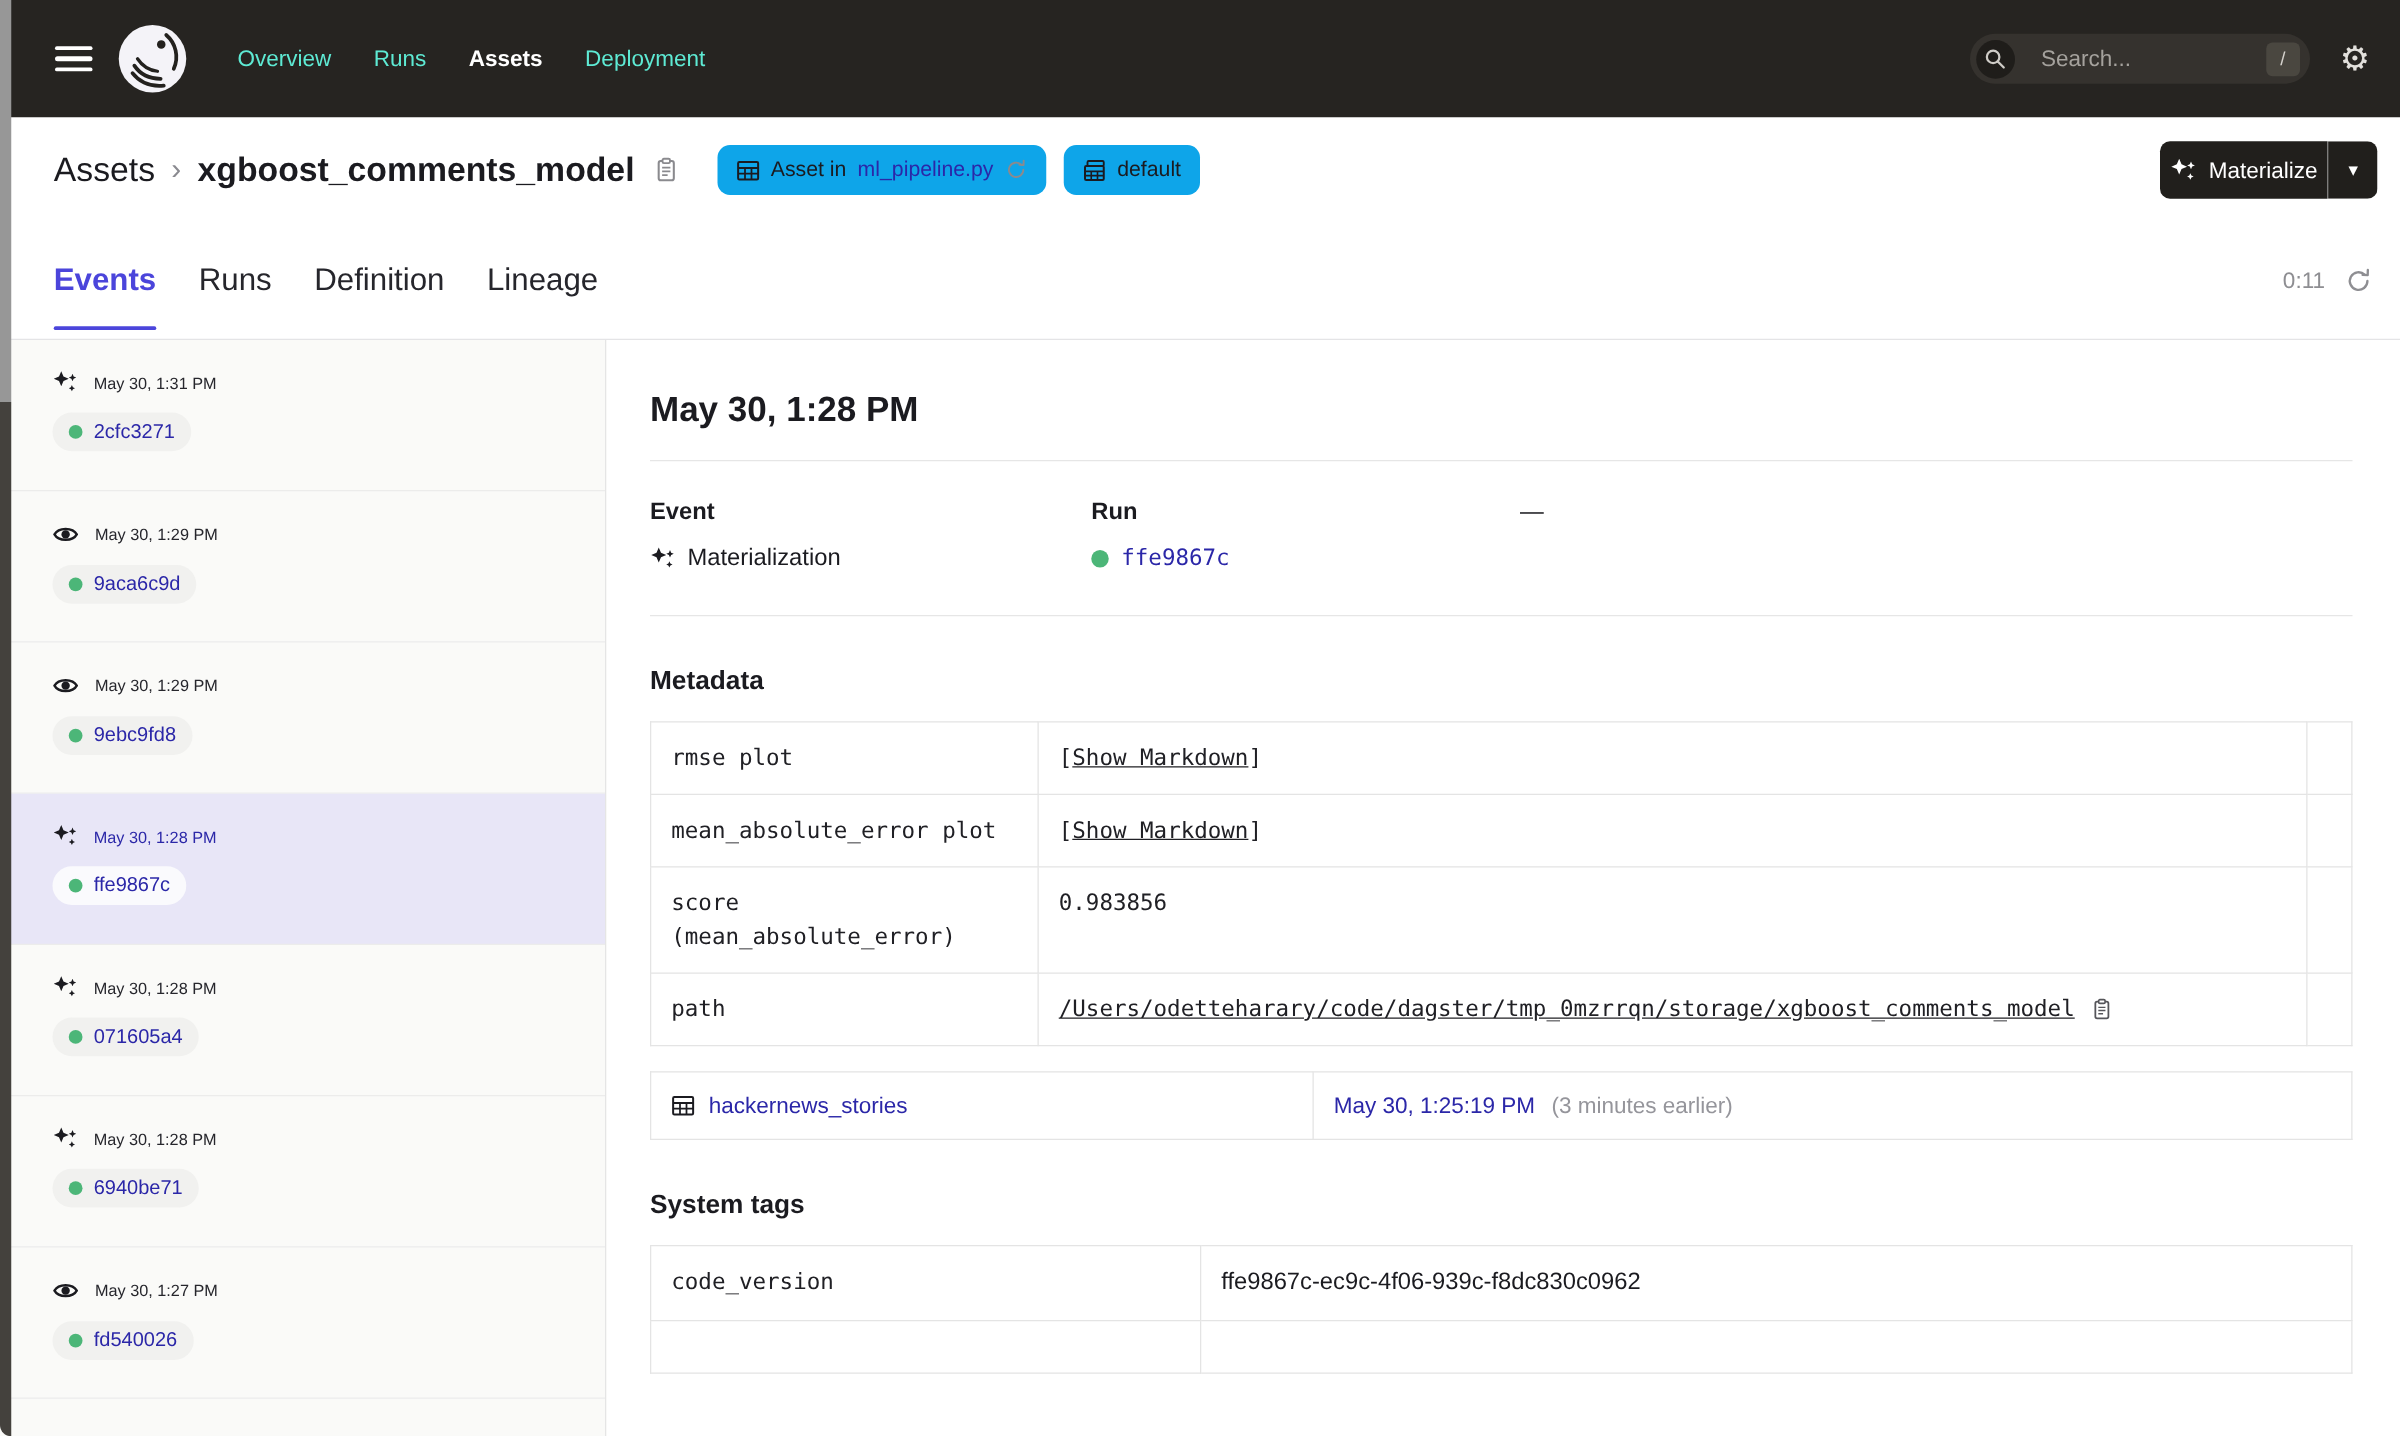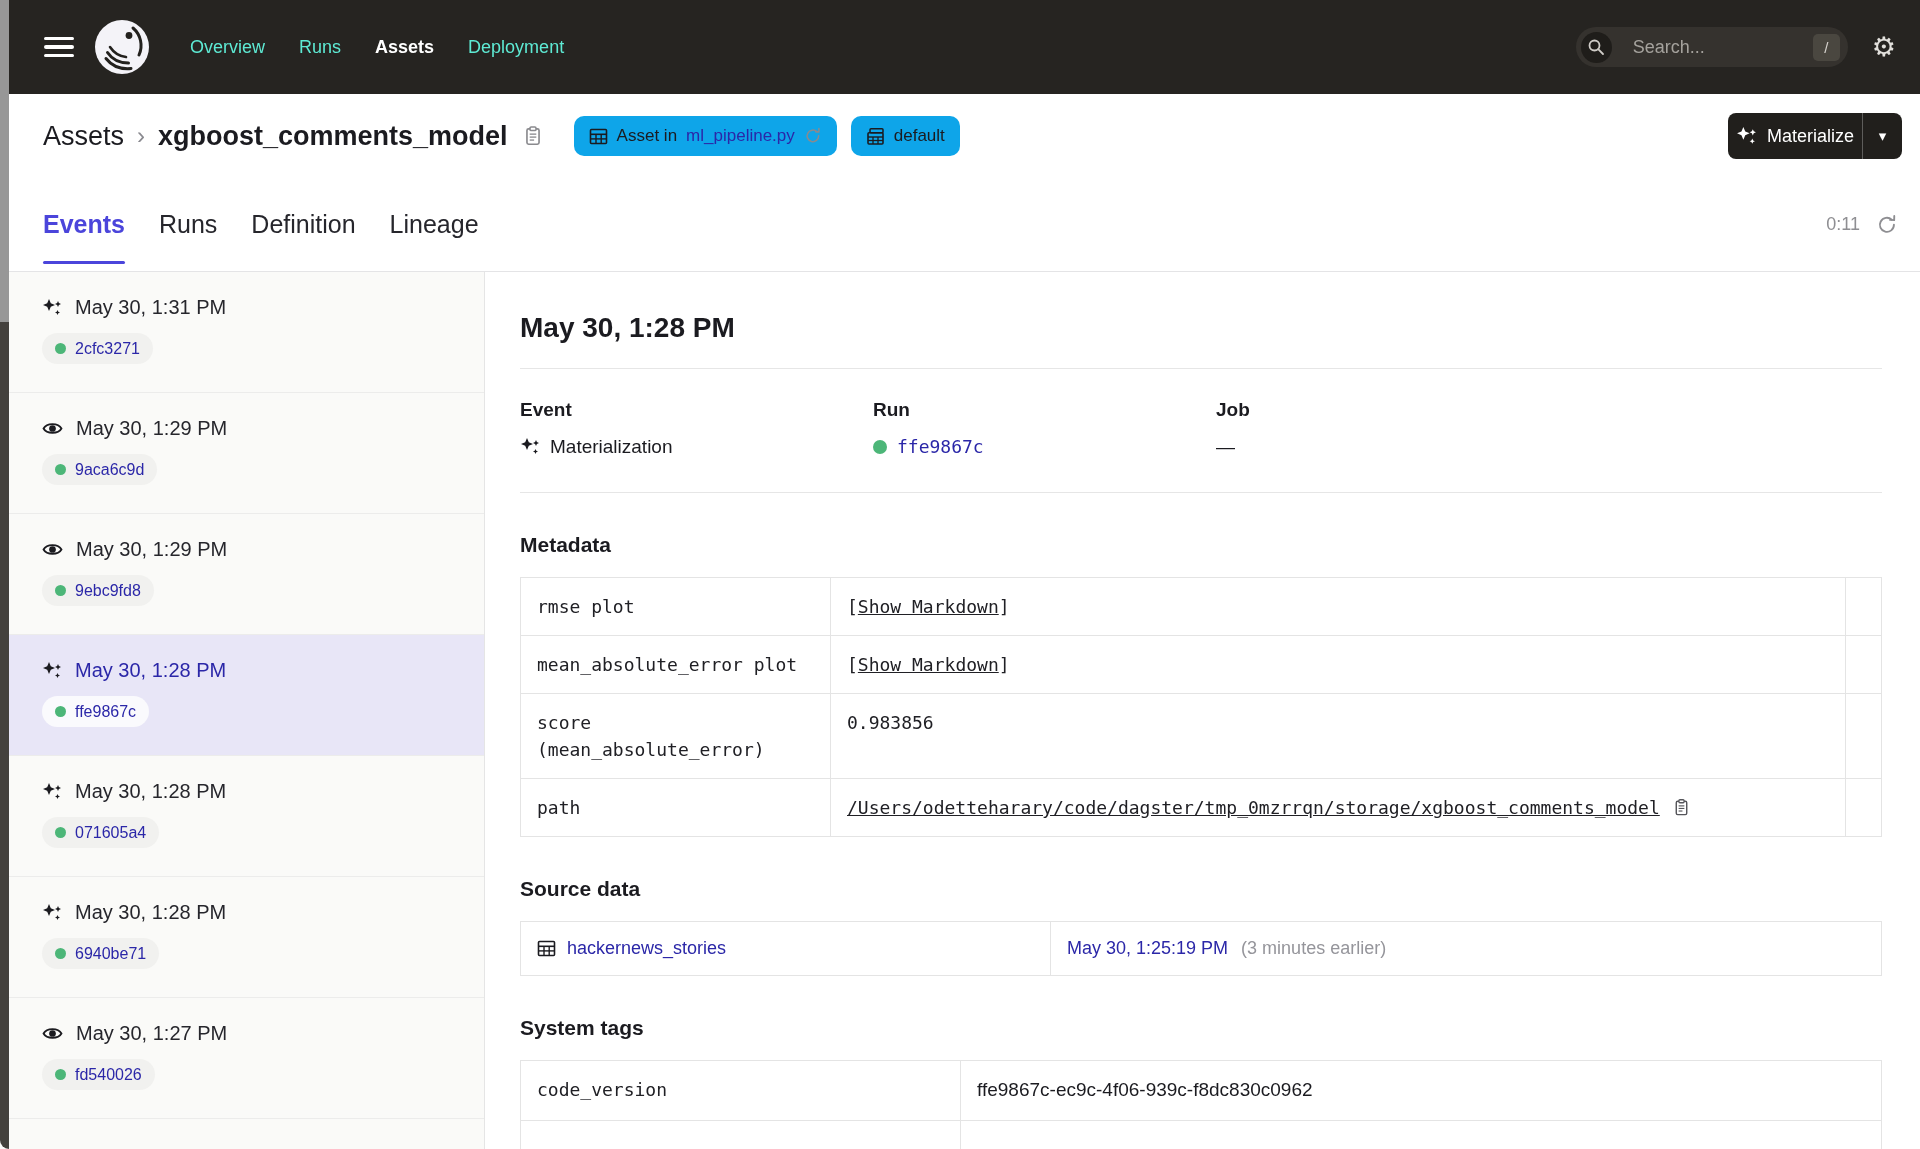--- a/index.html
+++ b/index.html
@@ -83,21 +83,21 @@
   .tab .underline { position: absolute; bottom: 7px; left: 0; right: 0; height: 3px; background: #4b45db; border-radius: 2px; }
   .tab-right { margin-left: auto; display: flex; align-items: center; gap: 16px; color: #8e8e92; font-size: 18px; }
   .tab-right .refresh-btn { cursor: pointer; display: flex; }
 
   
   .body-row { display: flex; height: 877px; }
 
   .sidebar { width: 485px; flex: none; background: #fafaf8; border-right: 1px solid #e5e5e5; overflow: hidden; }
   .sb-item { height: 121px; padding: 24px 20px 0 42px; border-bottom: 1px solid #ececeb; cursor: pointer; }
   .sb-item.selected { background: #e8e6f7; }
-  .sb-row1 { display: flex; align-items: center; gap: 13px; font-size: 20px; color: #26262c; }
+  .sb-row1 { display: flex; align-items: center; gap: 13px; font-size: 13px; color: #26262c; }
   .sb-item.selected .sb-row1 { color: #2b27a8; }
   .sb-icon { display: flex; align-items: center; }
   .run-pill {
     margin-top: 14px; display: inline-flex; align-items: center; gap: 9px;
     background: #f1f1ef; border-radius: 16px; height: 31px; padding: 0 13px; cursor: pointer;
   }
   .sb-item.selected .run-pill { background: #fafafd; }
   .dot { width: 11px; height: 11px; border-radius: 50%; background: #4cb678; flex: none; }
   .run-pill .rid { font-size: 16px; color: #2b27a8; }
 
@@ -405,21 +405,20 @@
         </div>
       </div>
       <div class="col-run">
         <div class="col-label">Run</div>
         <div class="col-value">
           <span class="run-dot"></span>
           <span>ffe9867c</span>
         </div>
       </div>
       <div class="col-job">
-        <div class="col-label">Job</div>
         <div class="col-value">
           <span>—</span>
         </div>
       </div>
     </div>
 
     <div class="hr2"></div>
 
     <h2>Metadata</h2>
     <table class="meta">
@@ -457,21 +456,20 @@
                 <line x1="7" y1="13.7" x2="11" y2="13.7" stroke="#55555a" stroke-width="1.2"></line>
               </svg>
             </span>
           </span>
         </td>
         <td class="g"></td>
       </tr>
     </tbody>
       </table>
 
-    <h2>Source data</h2>
     <table class="src">
       <tbody>
           <tr>
         <td class="c1">
           <span class="src-cell">
             <svg width="19" height="19" viewBox="0 0 19 19">
               <rect x="1.5" y="2.5" width="16" height="14" rx="1" stroke="#1b1b20" stroke-width="1.6" fill="none"></rect>
               <line x1="1.5" y1="7.3" x2="17.5" y2="7.3" stroke="#1b1b20" stroke-width="1.6"></line>
               <line x1="7" y1="7.3" x2="7" y2="16.5" stroke="#1b1b20" stroke-width="1.4"></line>
               <line x1="12.2" y1="7.3" x2="12.2" y2="16.5" stroke="#1b1b20" stroke-width="1.4"></line>

